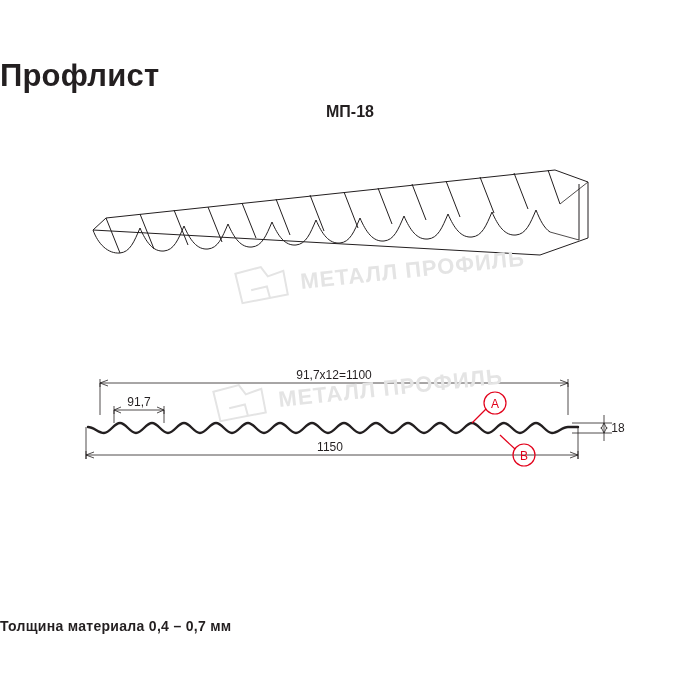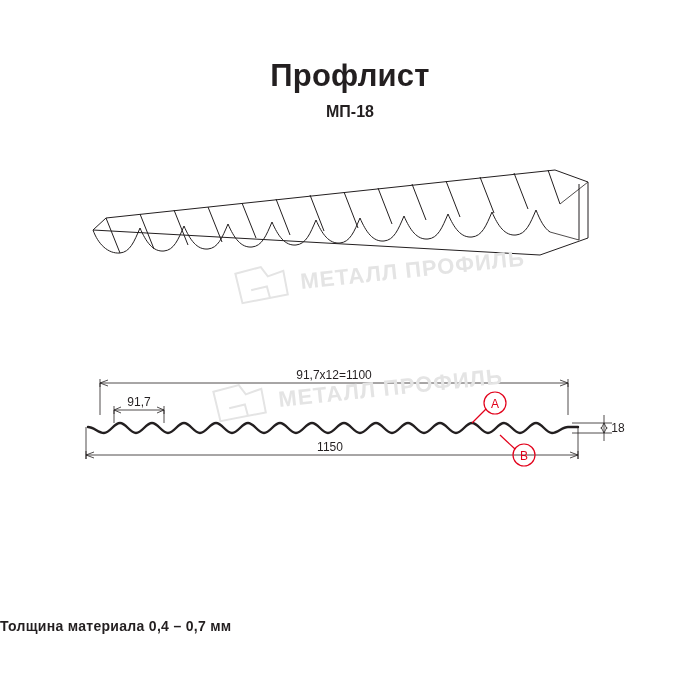--- a/index.html
+++ b/index.html
@@ -18,21 +18,21 @@
   .page {
     position: relative;
     width: 700px;
     height: 700px;
   }
   .title {
     position: absolute;
     top: 58px;
     left: 0;
     width: 700px;
-    text-align: center;
+    text-align: left;
     font-size: 31px;
     font-weight: bold;
     letter-spacing: 0.2px;
     color: #231f20;
   }
   .subtitle {
     position: absolute;
     top: 103px;
     left: 0;
     width: 700px;

